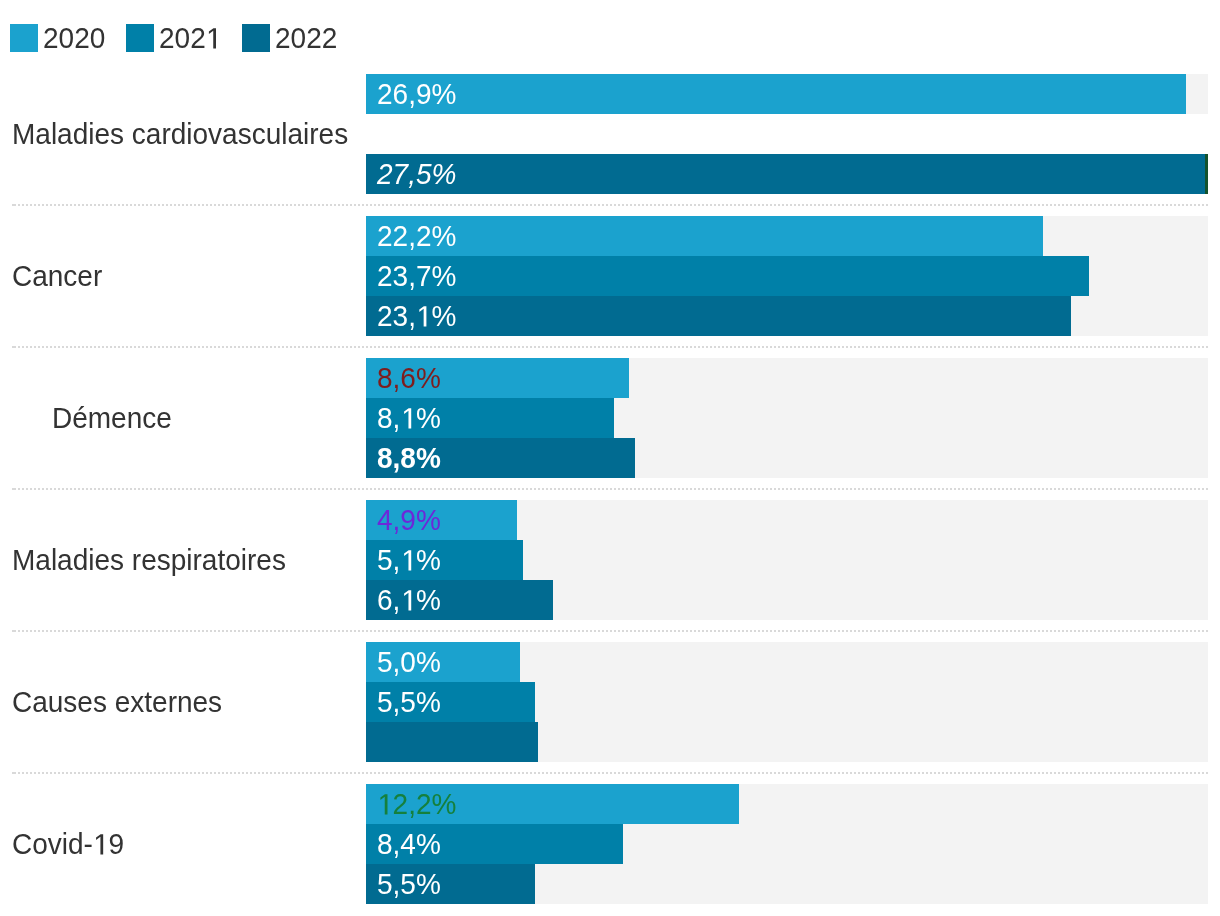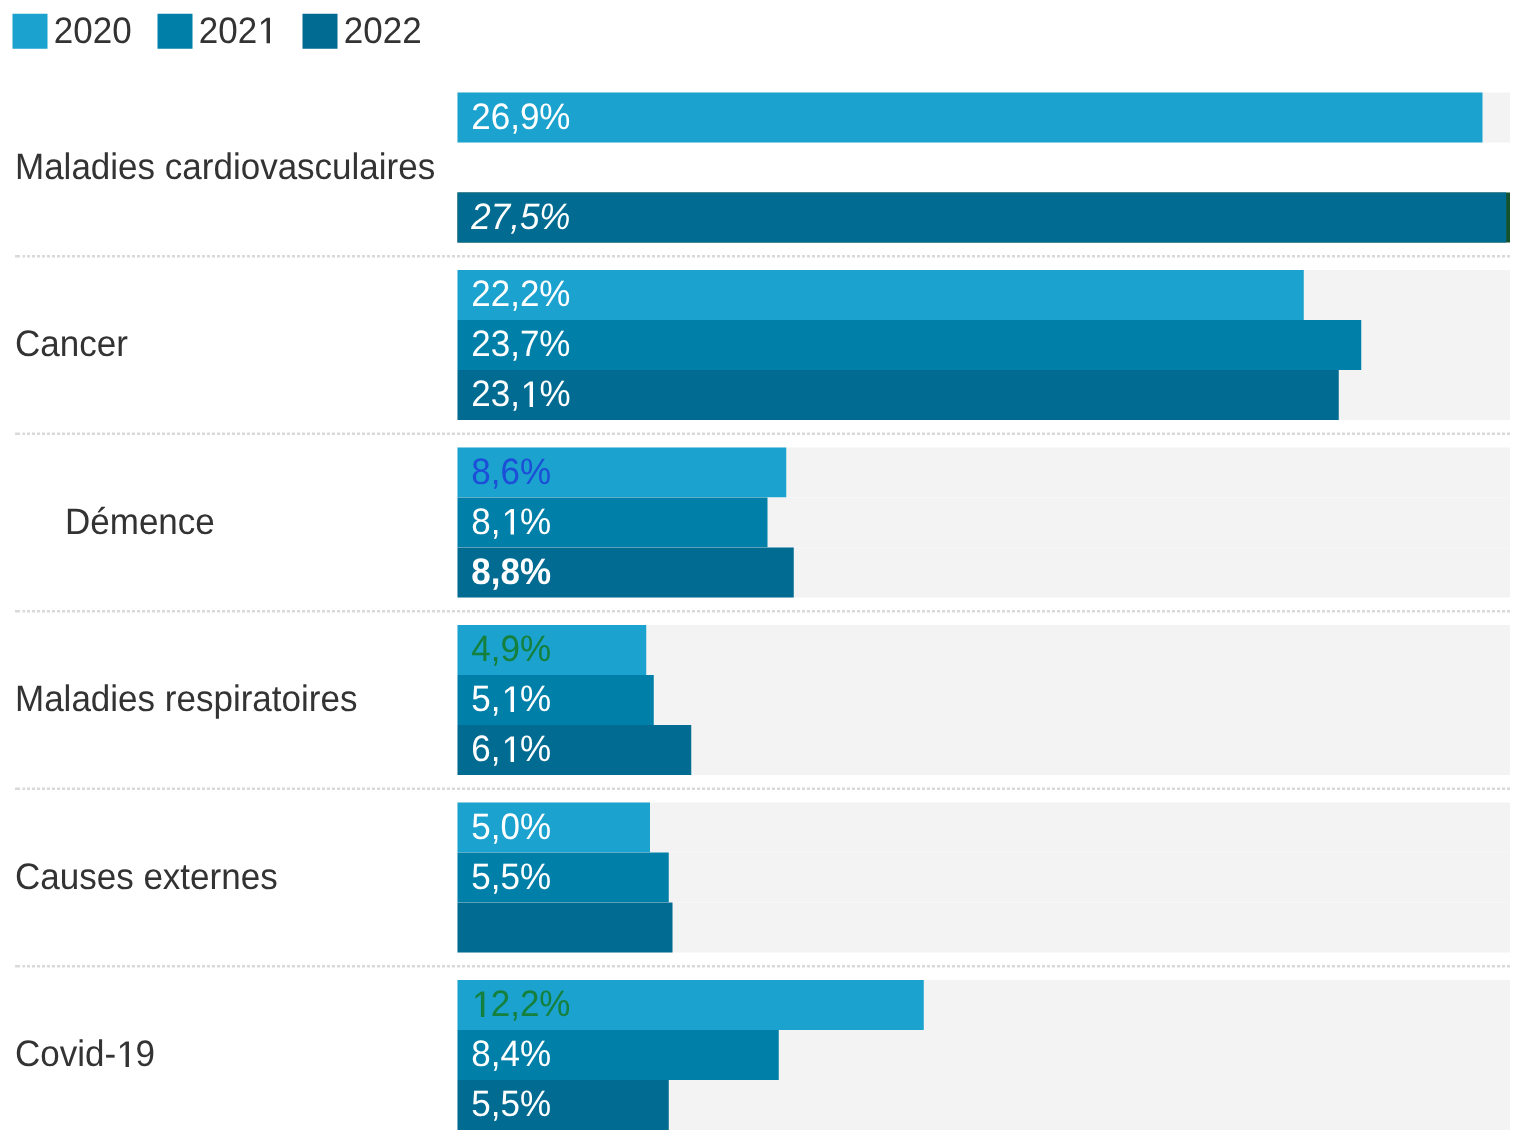--- a/index.html
+++ b/index.html
@@ -5,21 +5,21 @@
 <style>
   html,body{margin:0;padding:0;}
   body{
     width:1220px;height:916px;background:#ffffff;overflow:hidden;
     font-family:"Liberation Sans",sans-serif;
     -webkit-font-smoothing:antialiased;
   }
   #chart{position:relative;width:1220px;height:916px;transform:translateZ(0);}
 
   
-  .legend{position:absolute;left:10px;top:11px;height:28px;display:flex;align-items:flex-end;}
+  .legend{position:absolute;left:10px;top:24px;height:28px;display:flex;align-items:flex-end;}
   .legend-item{display:flex;align-items:flex-start;}
   .legend-swatch{width:28px;height:28px;flex:none;}
   .legend-label{
     display:inline-block;font-size:29.5px;color:#333333;
     margin-left:5px;margin-right:17.4px;line-height:28px;
     position:relative;top:0.4px;white-space:nowrap;
     transform:scale(0.9492,1) translateZ(0);
     transform-origin:0 50%;
   }
 
@@ -119,21 +119,21 @@
                 </svg></i>%</span>
           </div>
         </div>
       </div>
       <div class="row" style="top: 358px;">
         <div class="row-label" style="color: rgb(51, 51, 51); margin-left: 40px;">
           <span>Démence</span>
         </div>
         <div class="track" style="top: 0px; background: rgb(243, 243, 243);">
           <div class="bar" style="width: 263.207px; background: rgb(27, 162, 206);"></div>
-          <div class="bar-value" style="color: #1d4ed8; text-align: center;">
+          <div class="bar-value" style="color: #7f1d1d; text-align: center;">
             <span>8,6%</span>
           </div>
         </div>
         <div class="track" style="top: 40px; background: rgb(243, 243, 243);">
           <div class="bar" style="width: 247.984px; background: rgb(0, 128, 168);"></div>
           <div class="bar-value" style="color: rgb(255, 255, 255);">
             <span>8,<i class="glyph-one"><svg viewBox="0 0 1139 2048" preserveAspectRatio="none">
                   <path fill="currentColor" d="M566 2048 L566 811 L248 1038 L248 868 L581 639 L767 639 L767 2048 Z"></path>
                 </svg></i>%</span>
           </div>
@@ -144,21 +144,21 @@
             <span>8,8%</span>
           </div>
         </div>
       </div>
       <div class="row" style="top: 500px;">
         <div class="row-label" style="color: rgb(51, 51, 51);">
           <span>Maladies respiratoires</span>
         </div>
         <div class="track" style="top: 0px; background: rgb(243, 243, 243);">
           <div class="bar" style="width: 150.56px; background: rgb(27, 162, 206);"></div>
-          <div class="bar-value" style="color: #15803d;">
+          <div class="bar-value" style="color: #6d28d9;">
             <span>4,9%</span>
           </div>
         </div>
         <div class="track" style="top: 40px; background: rgb(243, 243, 243);">
           <div class="bar" style="width: 156.649px; background: rgb(0, 128, 168);"></div>
           <div class="bar-value" style="color: rgb(255, 255, 255);">
             <span>5,<i class="glyph-one"><svg viewBox="0 0 1139 2048" preserveAspectRatio="none">
                   <path fill="currentColor" d="M566 2048 L566 811 L248 1038 L248 868 L581 639 L767 639 L767 2048 Z"></path>
                 </svg></i>%</span>
           </div>

